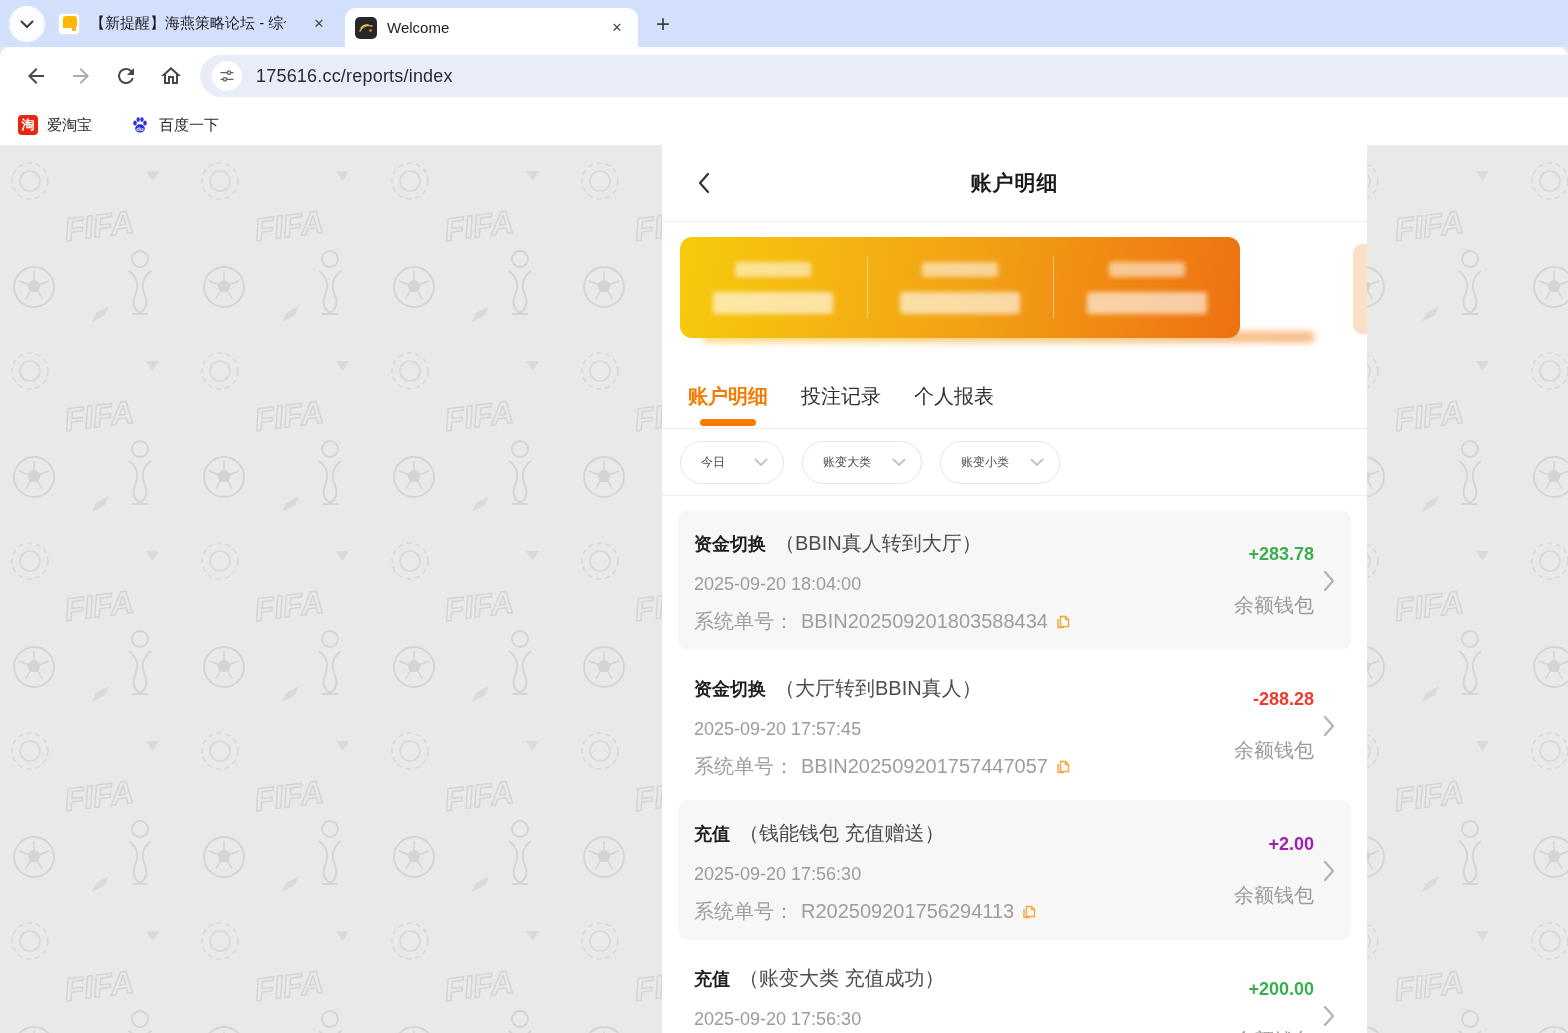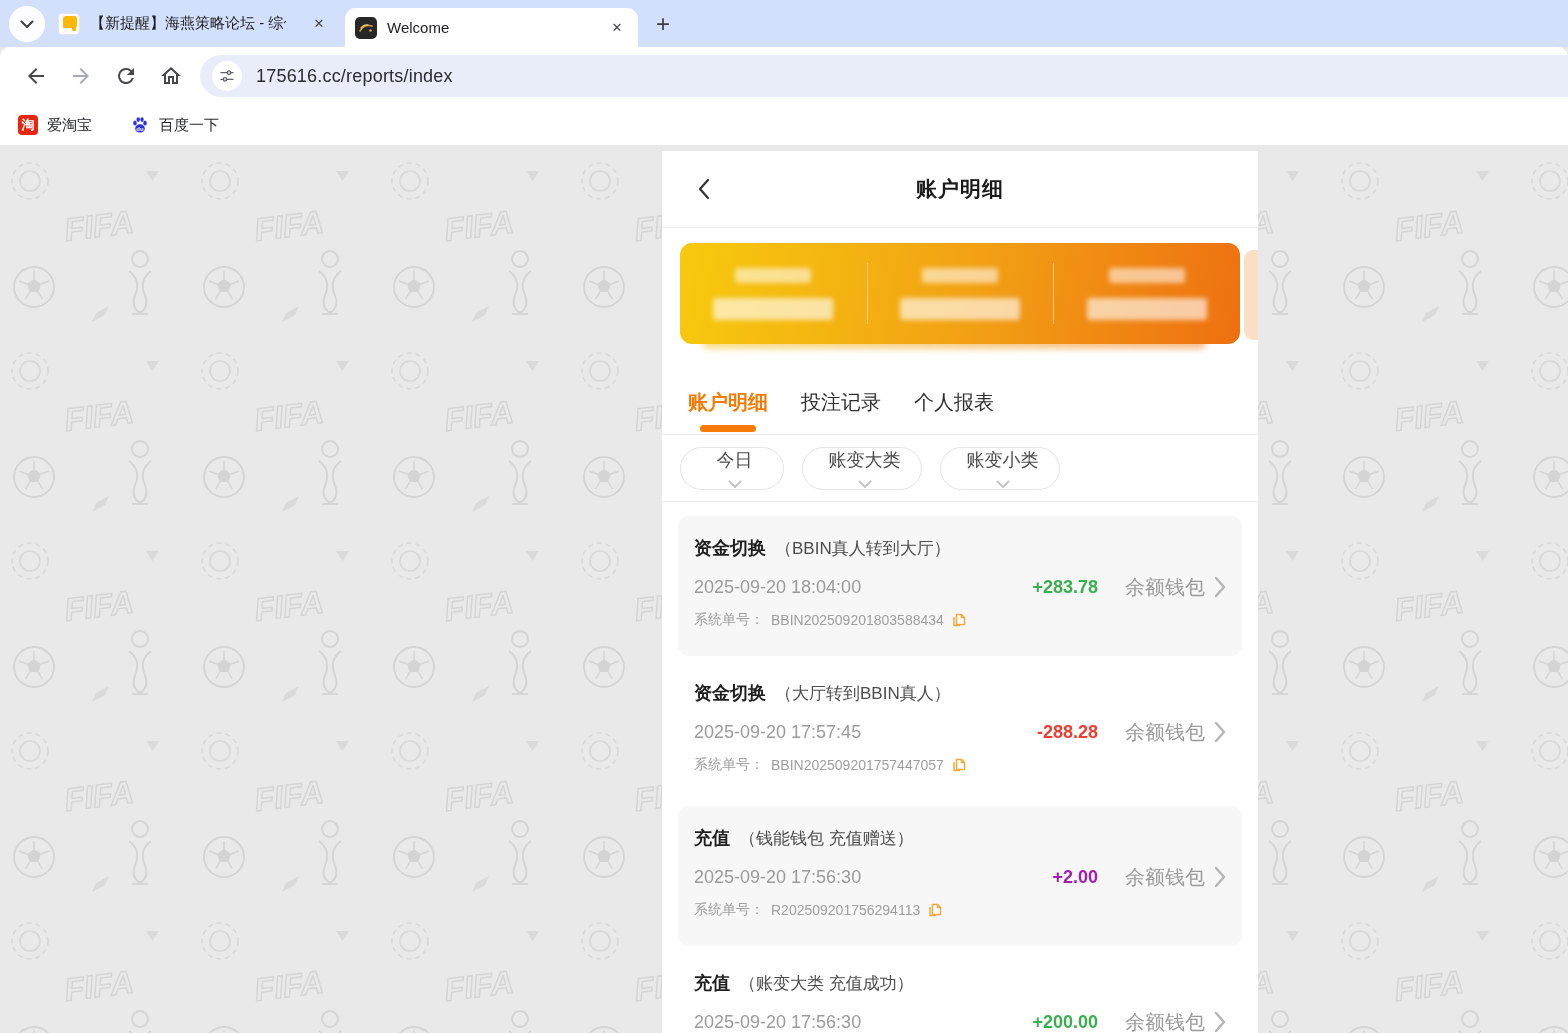--- a/index.html
+++ b/index.html
@@ -35,21 +35,21 @@
   .bm { display:flex; align-items:center; gap:9px; }
   .bm-label { font-size:15px; color:#1f2125; }
   .bm-ic-taobao { width:20px; height:20px; background:#e8250f; border-radius:4px; color:#fff; font-size:13px;
     font-weight:700; display:flex; align-items:center; justify-content:center; }
   .bm-ic-baidu { width:20px; height:20px; }
 
   
   .page { position:absolute; top:145px; left:0; right:0; bottom:0; background:#e9e9e9; }
   .pattern-svg { position:absolute; inset:0; width:100%; height:100%; }
 
-  .panel { position:absolute; left:662px; top:6px; width:596px; bottom:0; background:#ffffff; }
+  .panel { position:absolute; left:662px; top:0; width:705px; bottom:0; background:#ffffff; }
 
   .app-header { height:77px; position:relative; border-bottom:1px solid #f0f0f0; display:flex; align-items:center; justify-content:center; }
   .back-btn { position:absolute; left:28px; top:50%; transform:translateY(-50%); width:26px; height:26px;
     display:flex; align-items:center; justify-content:center; }
   .app-title { font-size:21px; font-weight:700; color:#1a1a1a; letter-spacing:1px; }
 
   .card-wrap { position:relative; height:143px; }
   .summary-card { position:absolute; left:18px; top:15px; width:560px; height:101px; border-radius:12px;
     background:linear-gradient(100deg,#f7ca0d 0%, #f2a114 52%, #ee7011 100%); display:flex; z-index:2; }
   .sum-col { flex:1; position:relative; display:flex; flex-direction:column; align-items:center; justify-content:center; gap:15px; }
@@ -62,34 +62,34 @@
     background:rgba(238,130,30,.25); z-index:1; }
 
   .app-tabs { display:flex; align-items:center; gap:33px; padding-left:26px; height:64px; border-bottom:1px solid #ededed; }
   .app-tab { font-size:20px; color:#2f2f2f; position:relative; cursor:default; }
   .app-tab.active { color:#f57a00; font-weight:700; }
   .app-tab.active::after { content:''; position:absolute; left:50%; transform:translateX(-50%); top:calc(100% + 9px);
     width:56px; height:7px; border-radius:4px; background:#f77b00; }
 
   .filter-row { height:67px; display:flex; align-items:center; gap:18px; padding-left:18px; border-bottom:1px solid #ededed; }
   .pill { height:43px; border:1px solid #e4e4e4; border-radius:22px; display:flex; align-items:center;
-    justify-content:space-between; padding:0 15px 0 20px; font-size:18px; color:#4a4a4a; background:#fff;flex-direction:column; }
+    justify-content:space-between; padding:0 15px 0 20px; font-size:12px; color:#4a4a4a; background:#fff; }
   .pill-sm { width:104px; } .pill-lg { width:120px; }
 
   .tx-list { padding:14px 16px 0; }
   .tx-item { border-radius:10px; padding:20px 16px 0; height:140px; display:flex; margin-bottom:5px; background:#ffffff; }
   .tx-item.shaded { background:#f7f7f8; }
   .tx-left { flex:1; min-width:0; }
   .tx-titleline { font-size:18px; color:#1f1f1f; white-space:nowrap; }
   .tx-type { font-weight:700; }
-  .tx-detail { font-weight:400; color:#4d4d4d; font-size:17px; margin-left:9px; }
+  .tx-detail { font-weight:400; color:#4d4d4d; font-size:20px; margin-left:9px; }
   .tx-date { margin-top:17px; font-size:18px; color:#9b9b9b; }
-  .tx-order { margin-top:13px; font-size:14px; color:#9e9e9e; display:flex; align-items:center; gap:7px; }
+  .tx-order { margin-top:13px; font-size:20px; color:#9e9e9e; display:flex; align-items:center; gap:7px; }
   .tx-right { display:flex; align-items:center; gap:9px; padding-bottom:18px; }
-  .tx-vals { display:flex; flex-direction:row; align-items:center; gap:27px; }
+  .tx-vals { display:flex; flex-direction:column; align-items:flex-end; gap:27px; }
   .tx-amount { font-size:18px; font-weight:600; }
   .tx-wallet { font-size:20px; color:#9b9b9b; }
 </style>
 </head>
 <body>
 
 <div class="tabstrip">
   <div class="tab-search-btn">
     <svg width="14" height="9" viewBox="0 0 14 9">
         <path d="M1.5 1.5 L7 7 L12.5 1.5" fill="none" stroke="#3a3d42" stroke-width="2" stroke-linecap="round" stroke-linejoin="round"></path>

